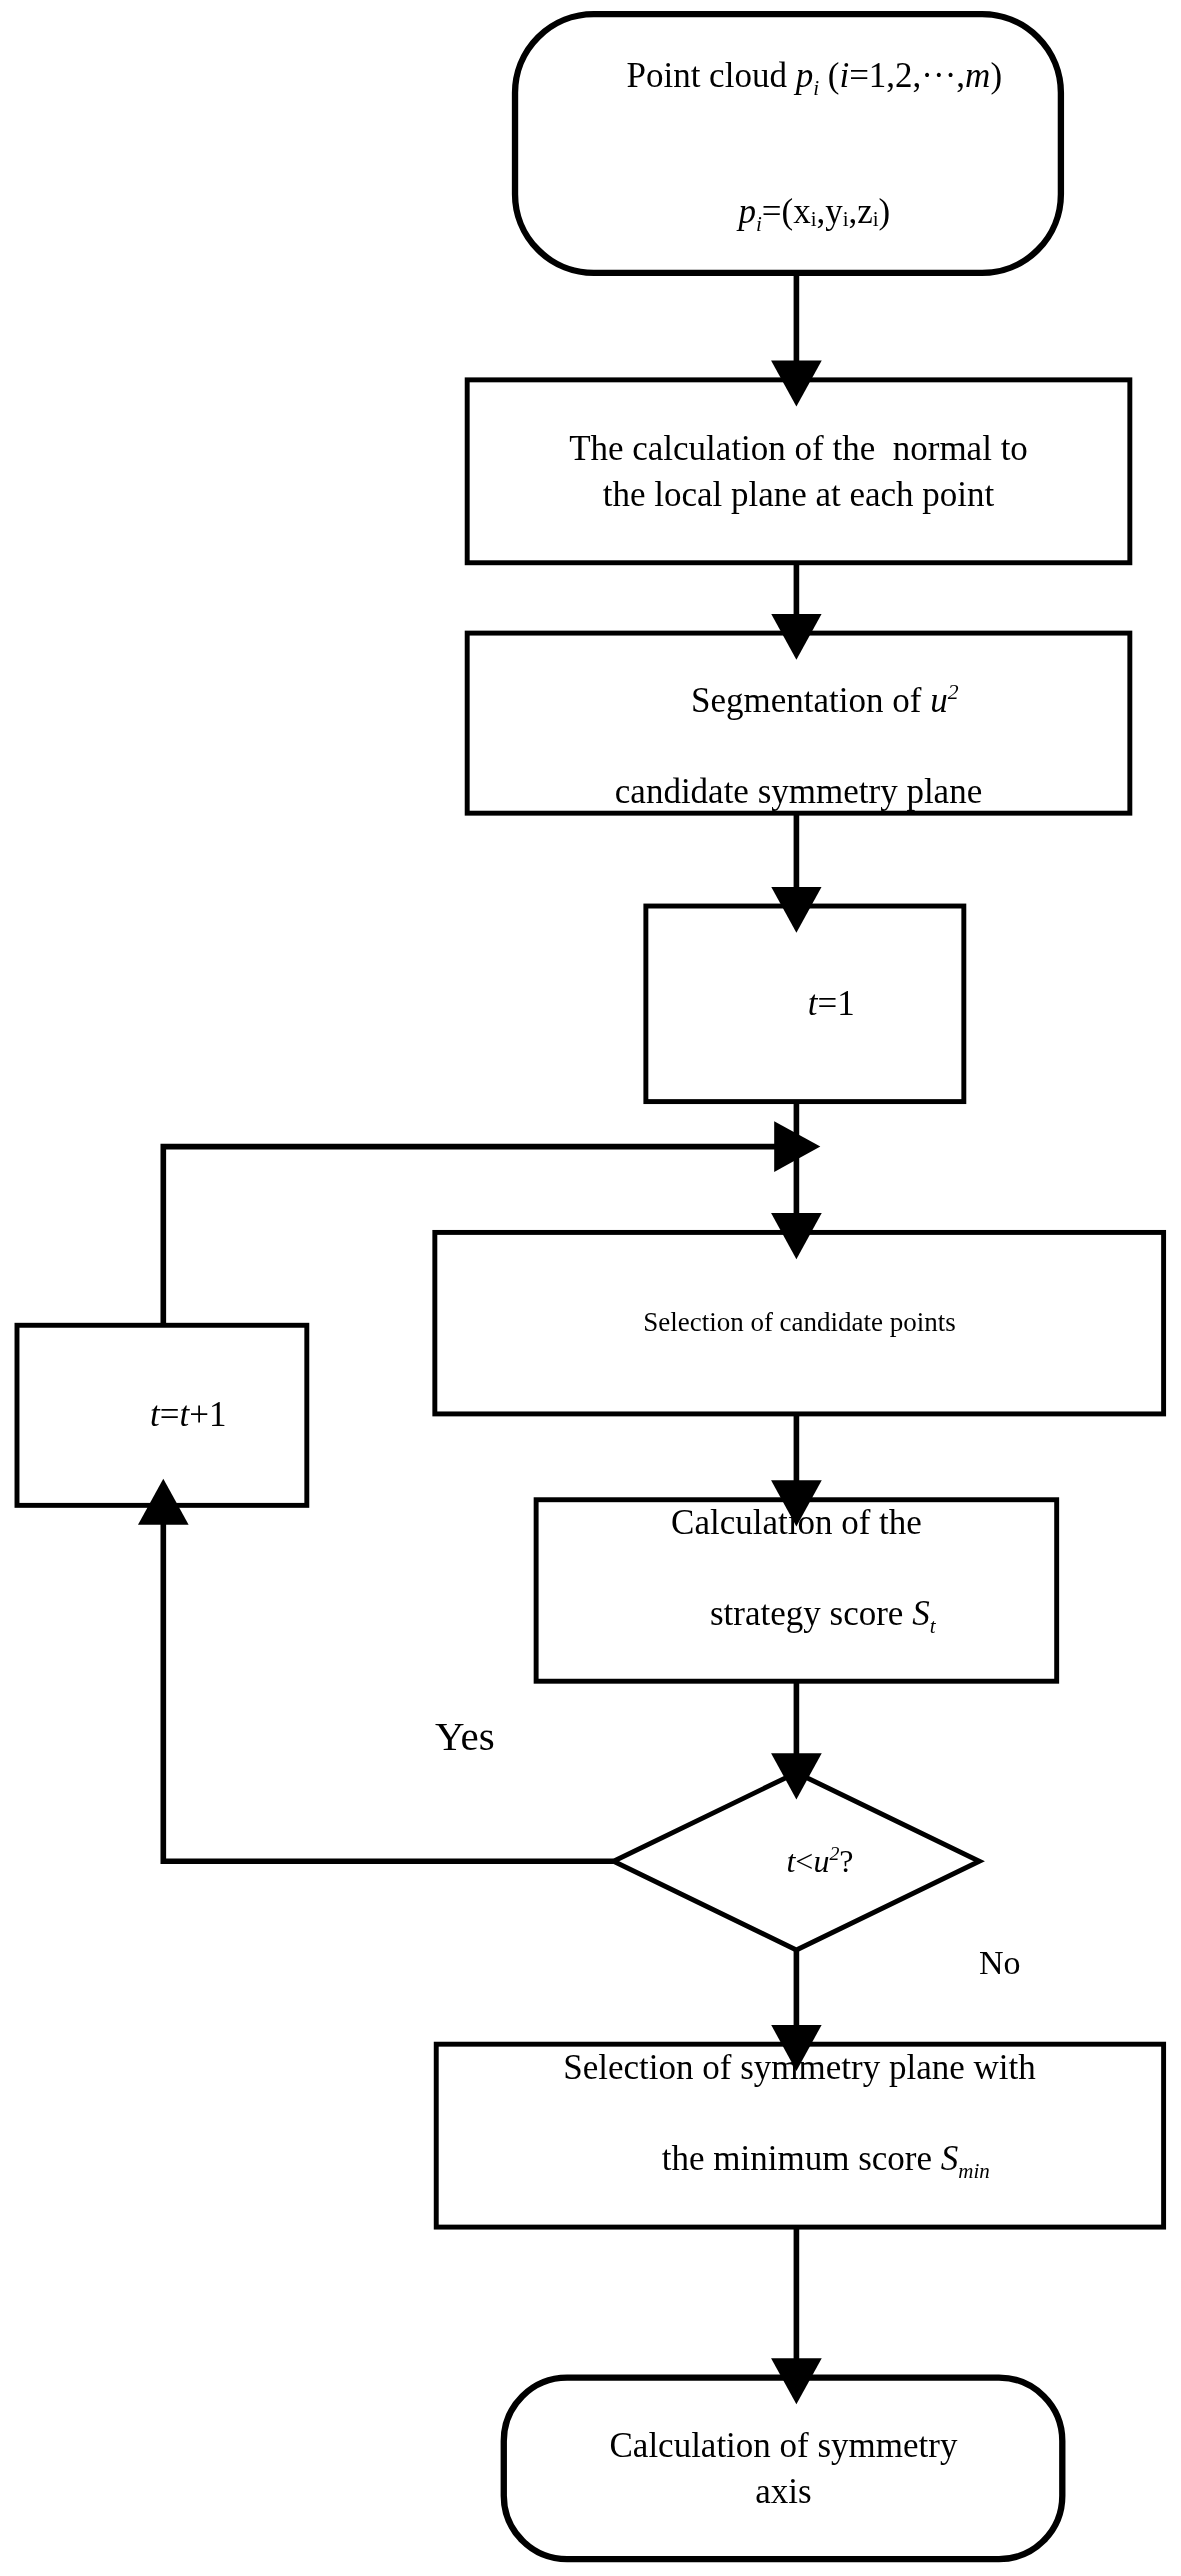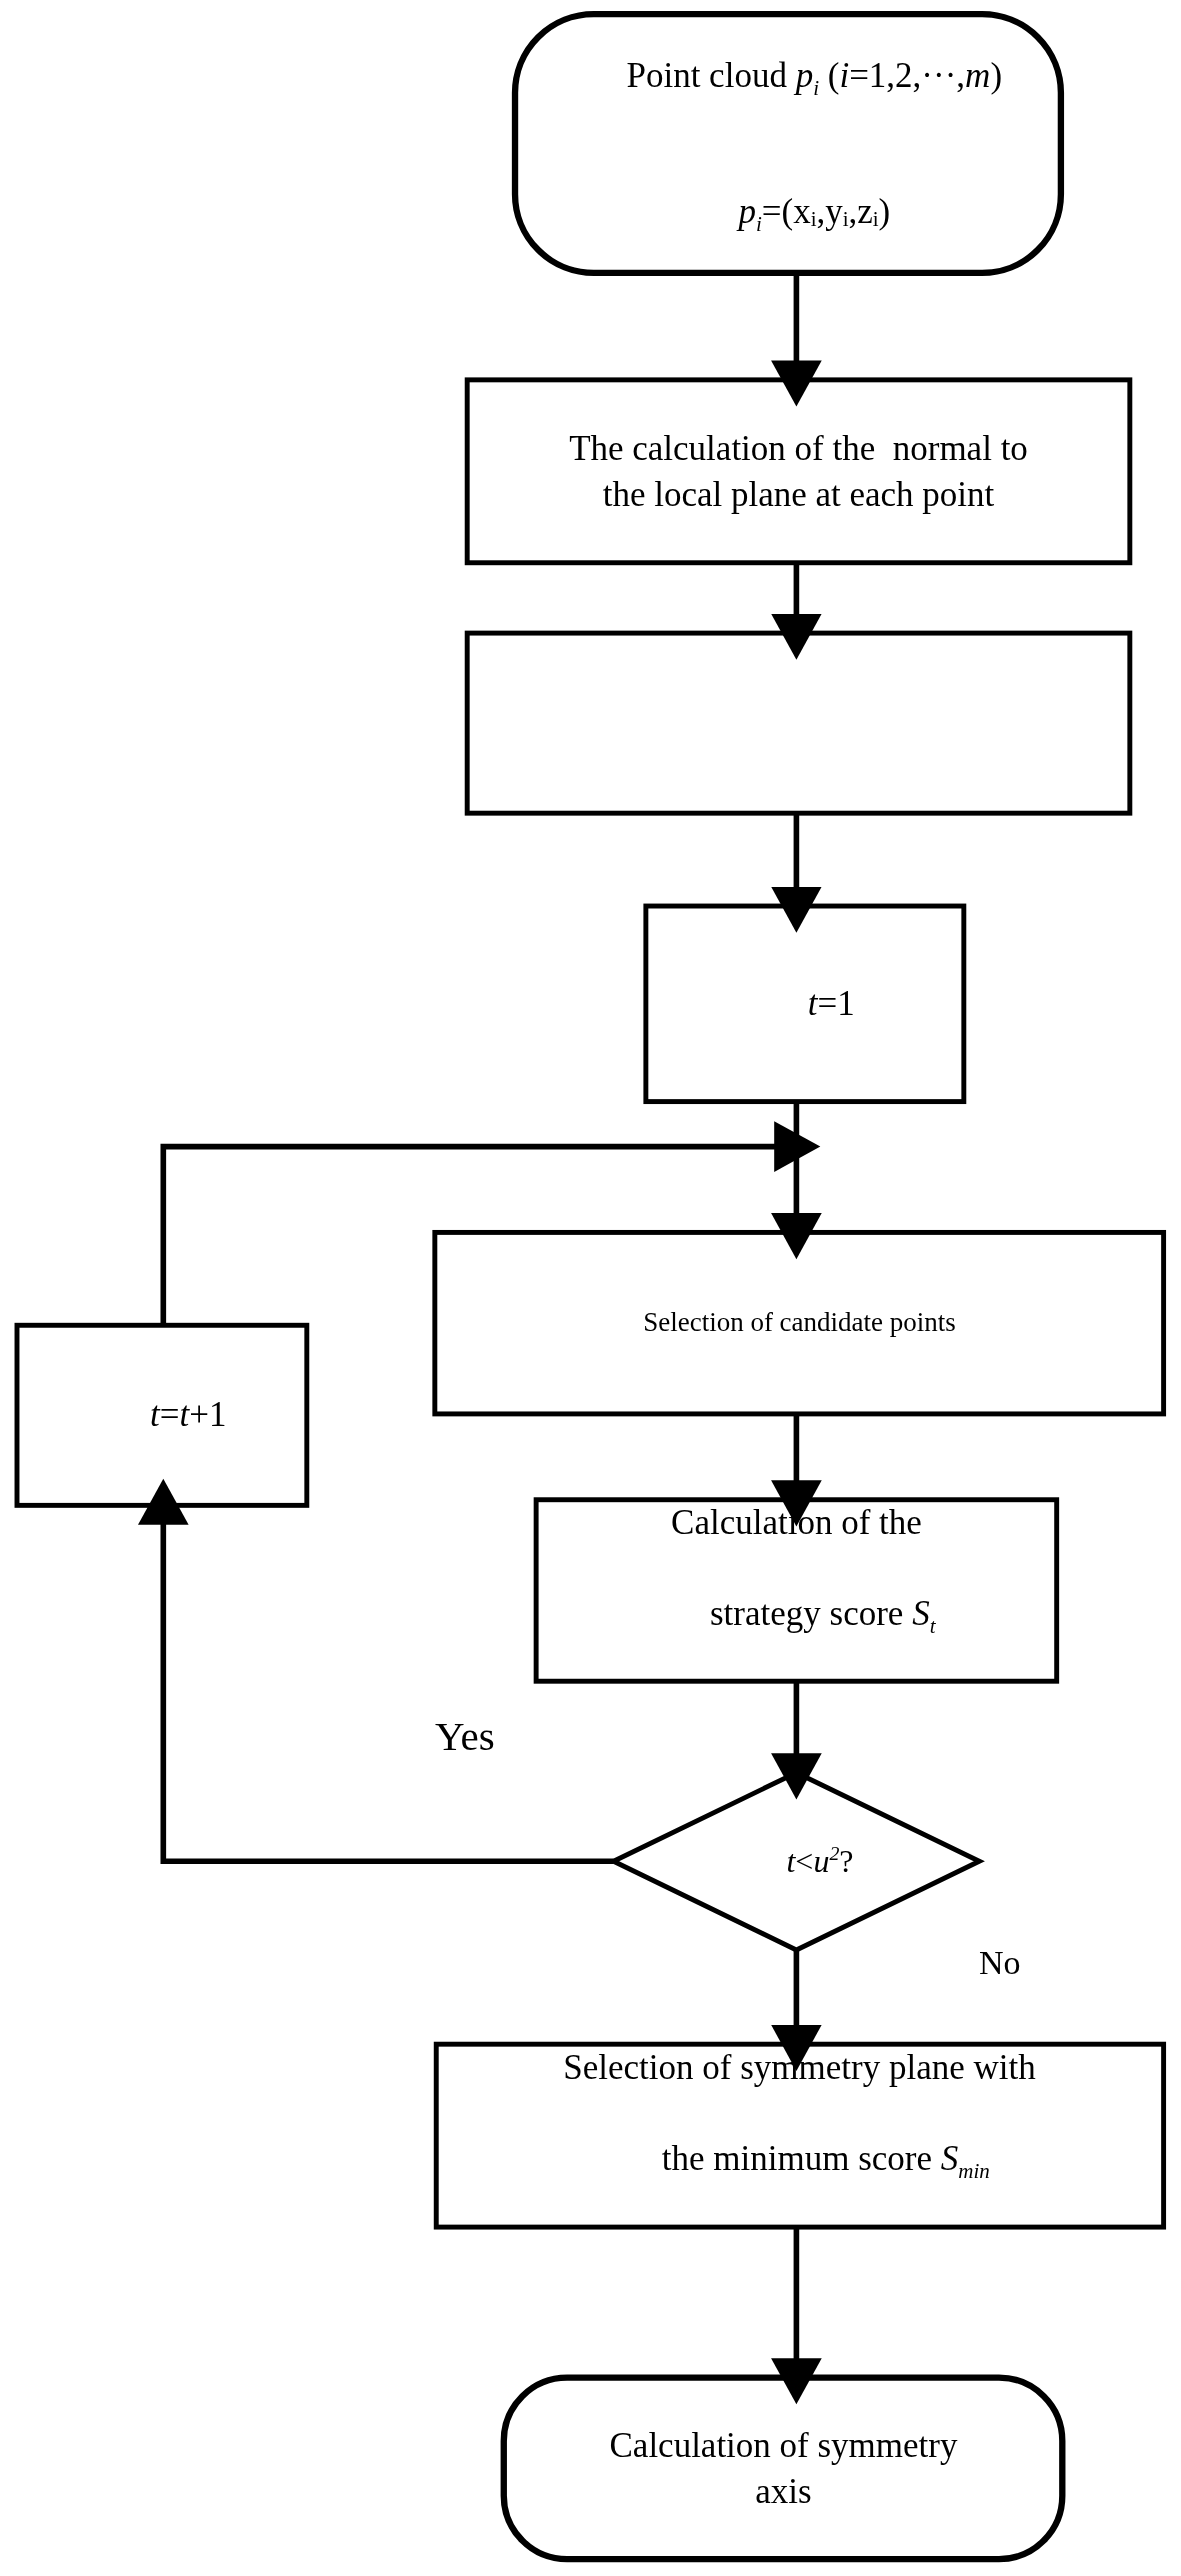--- a/index.html
+++ b/index.html
@@ -126,20 +126,26 @@
     <span class="ln">
       <i class="var">p</i><sub class="sb">i</sub><span>=(xᵢ,yᵢ,zᵢ)</span>
     </span>
   </div>
 
   <div class="node-label" style="left:467px; top:380px; width:663px; height:183px; font-size:35px;font-family:Liberation Serif, serif;">
     <span class="ln">The calculation of the  normal to</span>
     <span class="ln">the local plane at each point</span>
   </div>
 
+  <div class="node-label" style="left:467px; top:633px; width:663px; height:180px; font-size:35px;">
+    <span class="ln">
+      <span>Segmentation of </span><i class="var">u</i><sup class="pw">2</sup>
+    </span>
+    <span class="ln">candidate symmetry plane</span>
+  </div>
 
   <div class="node-label" style="left:646px; top:906px; width:318px; height:196px; font-size:35px;">
     <span class="ln">
       <i class="var">t</i><span>=1</span>
     </span>
   </div>
 
   <div class="node-label" style="left:17px; top:1325px; width:290px; height:180px; font-size:35px;">
     <span class="ln">
       <i class="var">t</i><span>=</span><i class="var">t</i><span>+1</span>

